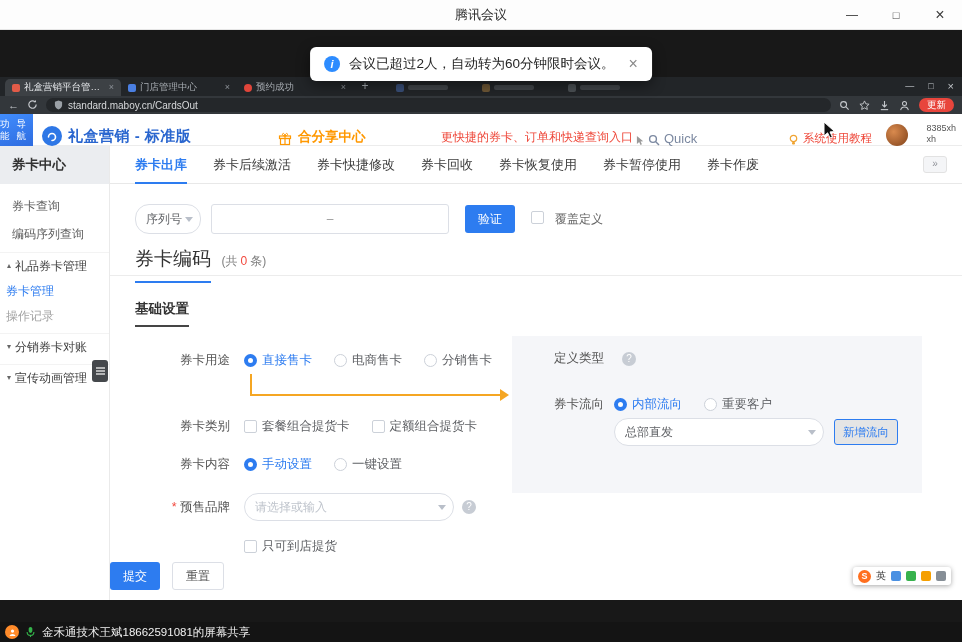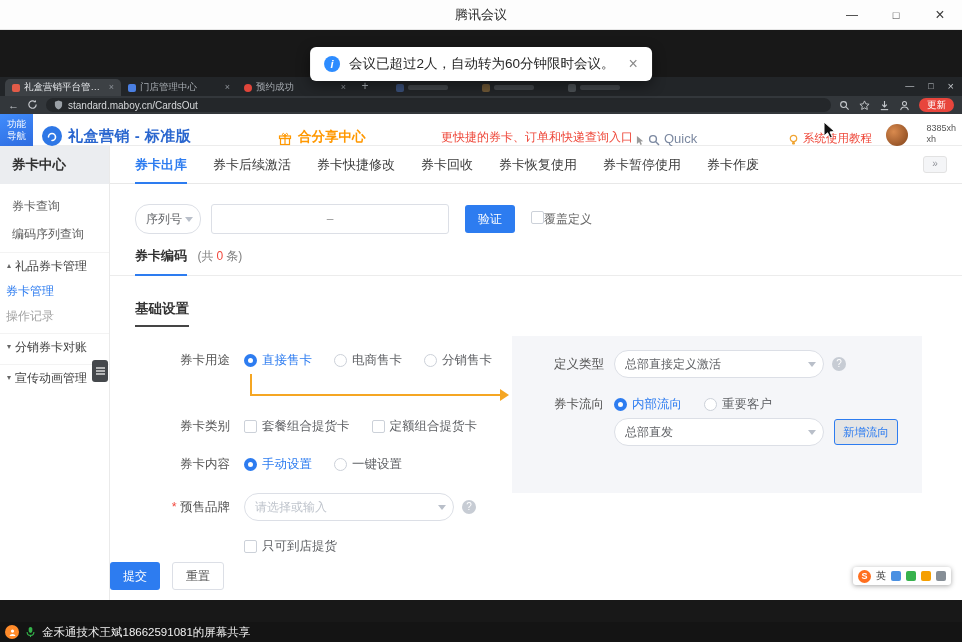--- a/index.html
+++ b/index.html
@@ -48,21 +48,21 @@
   .navbar{height:18px;background:#33373b;display:flex;align-items:center;padding:0 8px;gap:8px;flex:none}
   .nav-glyph{color:#c6c9cd;font-size:11px;line-height:1}
   .urlpill{flex:1;height:14px;background:#24272a;border-radius:7px;display:flex;align-items:center;padding:0 8px;gap:5px;
            color:#d6d8da;font-size:10px;overflow:hidden}
   .nav-icons{display:flex;align-items:center;gap:9px}
   .upd{height:14px;background:#e8453c;color:#fff;border-radius:7px;font-size:9.5px;display:flex;align-items:center;padding:0 8px;flex:none}
 
   
   .appheader{height:32px;background:#fff;border-bottom:1px solid #ececec;position:relative;flex:none}
   .navtoggle{position:absolute;left:0;top:0;width:33px;height:32px;background:linear-gradient(160deg,#418dfd,#2e6ce0);
-             color:#fff;font-size:9.5px;display:flex;flex-direction:column;align-items:center;justify-content:center;line-height:1.25}
+             color:#fff;font-size:9.5px;display:flex;flex-direction:row;align-items:center;justify-content:center;line-height:1.25}
   .hwrap{position:absolute;top:0;height:32px;display:flex;align-items:flex-end;gap:6px}
   .brandwrap{left:42px}
   .brandlogo{width:20px;height:20px;border-radius:50%;background:#2e77e6;display:flex;align-items:center;justify-content:center}
   .brandtext{font-size:15px;font-weight:700;color:#2a66cf;letter-spacing:.5px}
   .sharewrap{left:278px;color:#ff9800;font-weight:700;font-size:13.5px}
   .promo{left:441px;color:#ee4638;font-size:12px;gap:3px}
   .quick{left:648px;color:#7b88a0;font-size:13px;gap:4px}
   .tutor{left:788px;color:#ee4638;font-size:11.5px;gap:4px}
   .userwrap{right:6px;gap:18px}
   .avatar{width:22px;height:22px;border-radius:50%;background:radial-gradient(circle at 35% 35%,#d98a4e,#80421a);flex:none}
@@ -101,26 +101,26 @@
   .sel-box::after{content:"";position:absolute;right:7px;top:50%;margin-top:-2px;border:4px solid transparent;border-top:5px solid #b9bfc9}
   .sel-small{width:66px}
   .sel-mid{width:210px;height:28px}
   .range-box{width:238px;height:30px;border:1px solid #dcdfe6;border-radius:3px;display:flex;align-items:center;
              justify-content:center;color:#999;font-size:12px}
   .btn{height:28px;border-radius:3px;font-size:12px;display:inline-flex;align-items:center;justify-content:center;padding:0 13px;white-space:nowrap}
   .btn-primary{background:#2d7cf0;color:#fff}
   .btn-plain{border:1px solid #dcdfe6;background:#fff;color:#555}
   .btn-ghost{height:26px;border:1px solid #2d7cf0;color:#2d7cf0;background:#e5e5e5;border-radius:3px;font-size:11.5px;
              display:inline-flex;align-items:center;padding:0 8px;margin-left:10px;white-space:nowrap}
-  .chk-row{display:flex;gap:0;margin-left:6px}
+  .chk-row{display:flex;gap:11px;margin-left:6px}
   .cbx{width:13px;height:13px;border:1px solid #ccd1d9;border-radius:2px;background:#fff;flex:none}
   .chk-label{font-size:12px;color:#666;white-space:nowrap}
 
   .code-sec{position:absolute;top:100px;left:0;right:0;height:30px;border-bottom:1px solid #ececec;padding-left:25px}
-  .code-title{display:inline-block;font-size:13px;font-weight:700;color:#333;padding-bottom:9px;border-bottom:2px solid #2d7cf0}
+  .code-title{display:inline-block;font-size:19px;font-weight:400;color:#333;padding-bottom:9px;border-bottom:2px solid #2d7cf0}
   .code-count{font-size:12px;color:#808080;margin-left:6px}
   .red{color:#f2483d;margin:0 3px}
   .basic-sec{position:absolute;top:153px;left:25px}
   .basic-title{display:inline-block;font-size:13.5px;font-weight:700;color:#333;padding-bottom:7px;border-bottom:2px solid #454545}
 
   .panel{position:absolute;left:402px;top:190px;width:410px;height:157px;background:#f5f6f9}
   .prow{position:absolute;display:flex;align-items:center}
   .p-label{width:92px;text-align:right;font-size:12.5px;color:#555;margin-right:10px;white-space:nowrap}
 
   .frow{position:absolute;left:25px;display:flex;align-items:center}
@@ -372,23 +372,20 @@
             </span>
           </div>
 
           <div class="basic-sec">
             <span class="basic-title">基础设置</span>
           </div>
 
           <div class="panel">
             <div class="prow" style="top:14px;left:0">
               <span class="p-label">定义类型</span>
-              <div class="sel-box sel-mid">
-                <span>总部直接定义激活</span>
-              </div>
               <span class="help"></span>
             </div>
             <div class="prow" style="top:60px;left:0">
               <span class="p-label">券卡流向</span>
               <div class="opt">
                 <span class="radio sel"></span>
                 <span class="opt-label sel">内部流向</span>
               </div>
               <div class="opt">
                 <span class="radio"></span>

